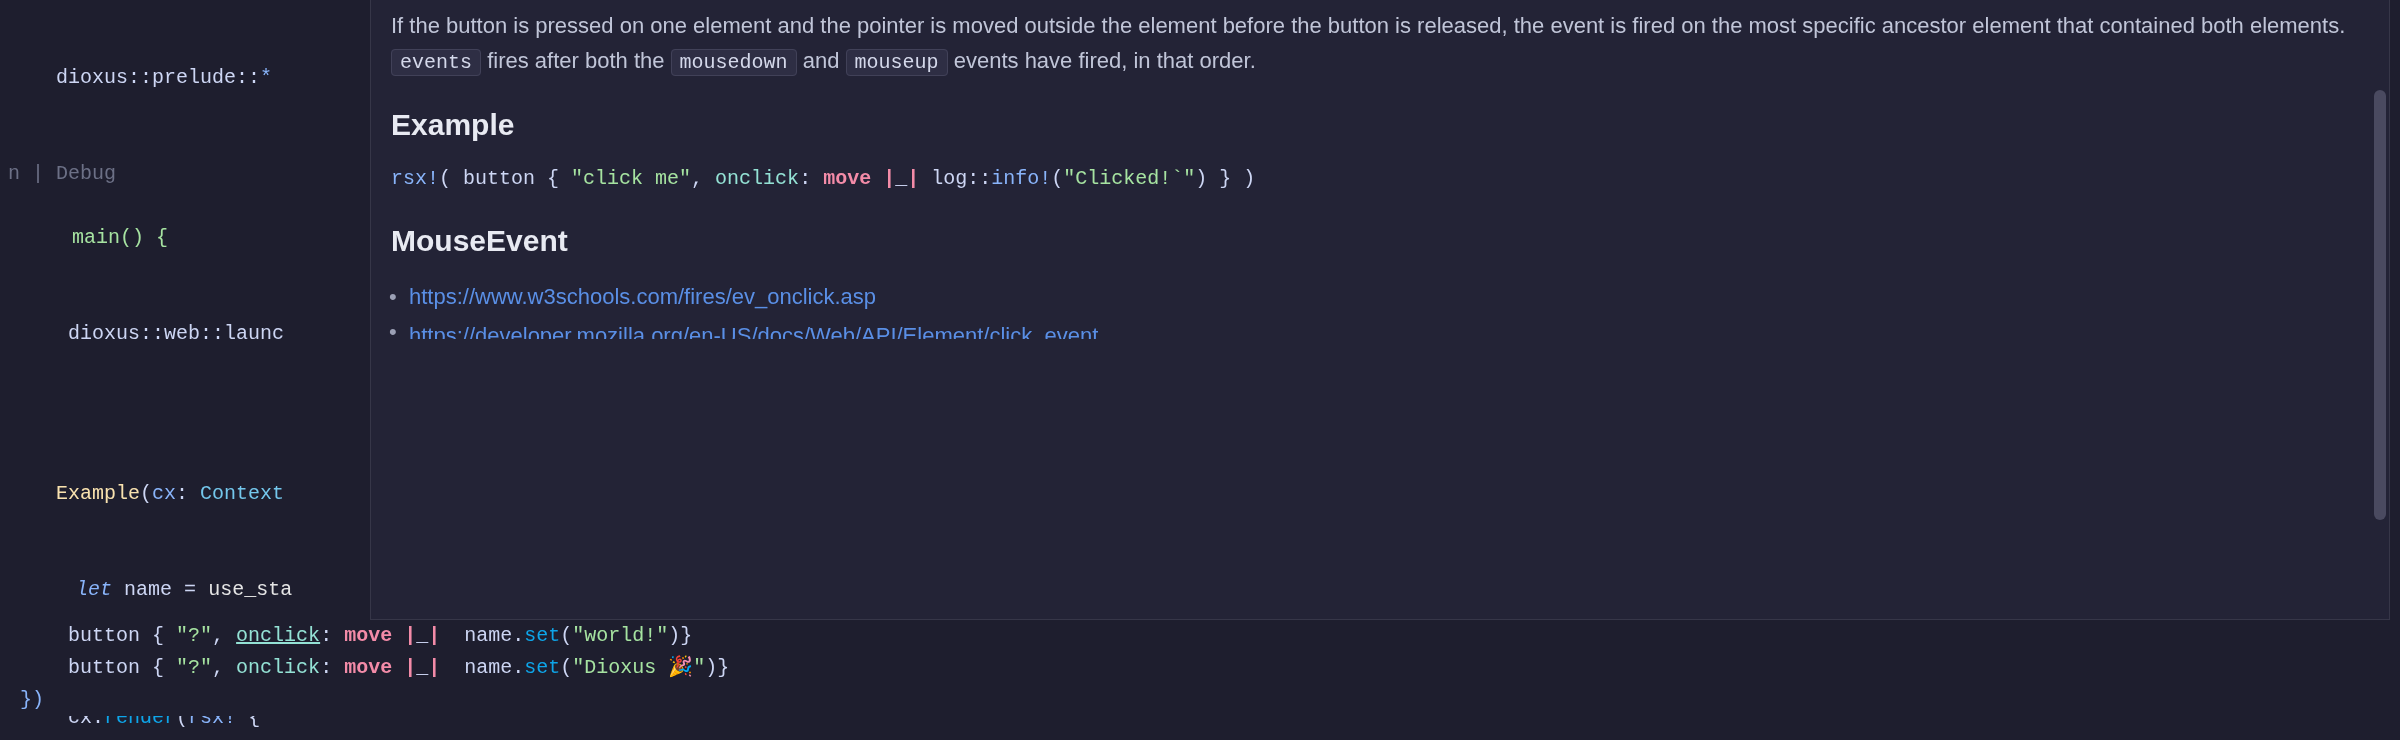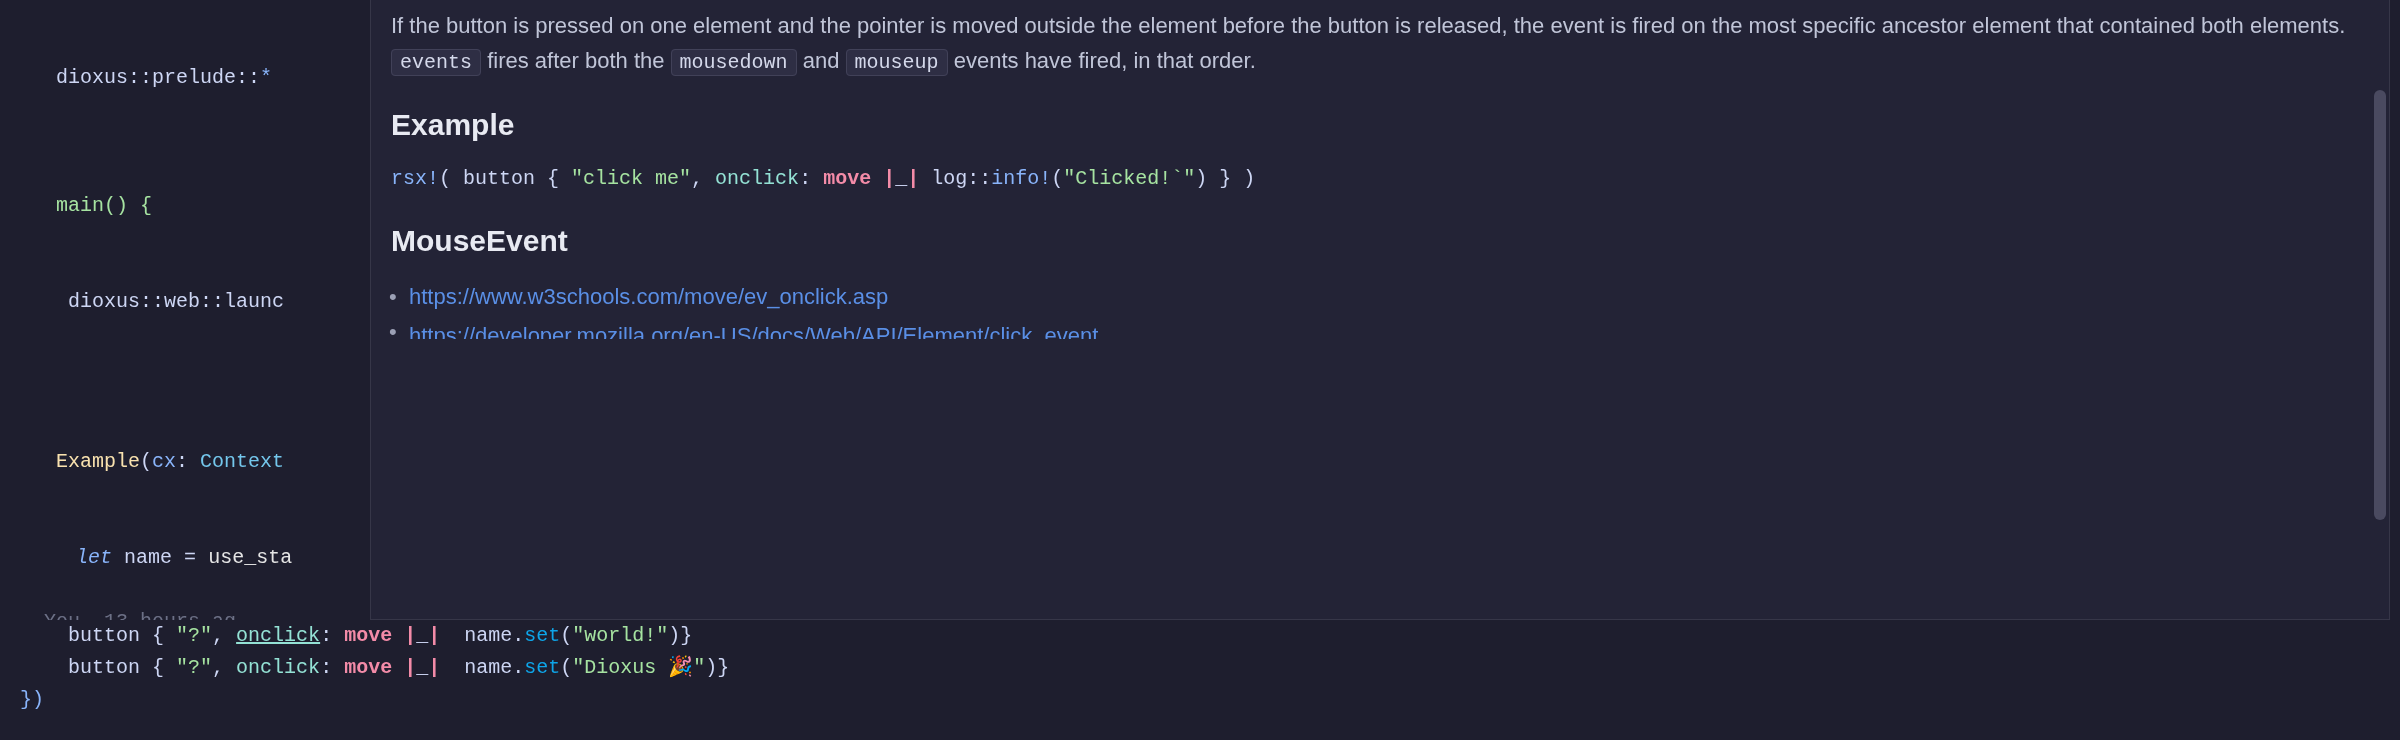--- a/index.html
+++ b/index.html
@@ -73,21 +73,21 @@
     padding: 1px 8px;
     border-radius: 4px;
     color: #d4d8ea;
     font-size: 20px;
   }
   a.link { color: #5a8fe6; text-decoration: none; }
   .tok-path { color: #cdd6f4; }
   .tok-punct { color: #cdd6f4; }
   .tok-star { color: #89b4fa; }
   .tok-dim { color: #6c7086; }
-  .tok-fn { color: #a6e3a1; }
+  .tok-fn { color: #a6e3a1; margin-left: 16px; }
   .tok-call { color: #e5e5e5; }
   .tok-macro { color: #89b4fa; }
   .tok-type { color: #f9e2af; }
   .tok-ident { color: #cdd6f4; }
   .tok-param { color: #89b4fa; }
   .tok-let { color: #89b4fa; font-style: italic; margin-left: 8px; }
   .tok-var { color: #cdd6f4; }
   .tok-str { color: #a6e3a1; }
   .tok-field { color: #94e2d5; }
   .tok-move { color: #f38ba8; font-weight: bold; margin-top: 16px; }
@@ -123,20 +123,21 @@
   .half-cut { color:#5a8fe6; position:relative; display:inline-block; line-height:1; height:14px; overflow:hidden; }
 </style>
 </head>
 <body>
 
 <div class="editor-pane">
   <div class="code-line">
     <span class="tok-path">dioxus::prelude::</span><span class="tok-star">*</span>
   </div>
   <div class="code-line">&nbsp;</div>
+  <div class="code-line tok-dim">n | Debug</div>
   <div class="code-line">
     <span class="tok-fn">main() {</span>
   </div>
   <div class="code-line">
     <span class="tok-call"> </span><span class="tok-path">dioxus::web::launc</span>
   </div>
   <div class="code-line">&nbsp;</div>
   <div class="code-line">&nbsp;</div>
   <div class="code-line">
     <span class="tok-type">Example</span><span class="tok-punct">(</span><span class="tok-param">cx</span><span class="tok-punct">: </span><span class="tok-type" style="color:#74c7ec">Context</span>
@@ -163,21 +164,21 @@
       <span> events have fired, in that order.</span>
     </p>
 
     <div class="tooltip-heading">Example</div>
 
     <div class="example-code"><span class="tok-macro">rsx!</span><span class="tok-punct">( </span><span class="tok-ident">button</span><span class="tok-punct"> { </span><span class="tok-str">"click me"</span><span class="tok-punct">, </span><span class="tok-field">onclick</span><span class="tok-punct">: </span><span class="tok-move">move</span><span> </span><span class="tok-closure-bar">|</span><span class="tok-closure-arg">_</span><span class="tok-closure-bar">|</span><span> </span><span class="tok-ident">log</span><span class="tok-punct">::</span><span class="tok-macro">info!</span><span class="tok-punct">(</span><span class="tok-str">"Clicked!`"</span><span class="tok-punct">)</span><span class="tok-punct"> } )</span></div>
 
     <div class="tooltip-heading">MouseEvent</div>
 
     <ul class="bullet">
-      <li><a href="#" class="link">https://www.w3schools.com/move/ev_onclick.asp</a></li>
+      <li><a href="#" class="link">https://www.w3schools.com/fires/ev_onclick.asp</a></li>
       <li><span class="half-cut">https://developer.mozilla.org/en-US/docs/Web/API/Element/click_event</span></li>
     </ul>
   </div>
   <div class="scrollbar-track">
     <div class="scrollbar-thumb"></div>
   </div>
 </div>
 
 <div class="code-below">
   <div class="code-line"><span>     </span><span class="tok-ident">button</span><span> </span><span class="tok-punct">{</span><span> </span><span class="tok-str">"?"</span><span class="tok-punct">, </span><span class="tok-field underline-hover">onclick</span><span class="tok-punct">: </span><span class="tok-move">move</span><span> </span><span class="tok-closure-bar">|</span><span class="tok-closure-arg">_</span><span class="tok-closure-bar">|</span><span>  </span><span class="tok-var">name</span><span class="tok-punct">.</span><span class="tok-method">set</span><span class="tok-punct">(</span><span class="tok-str">"world!"</span><span class="tok-punct">)}</span></div>

